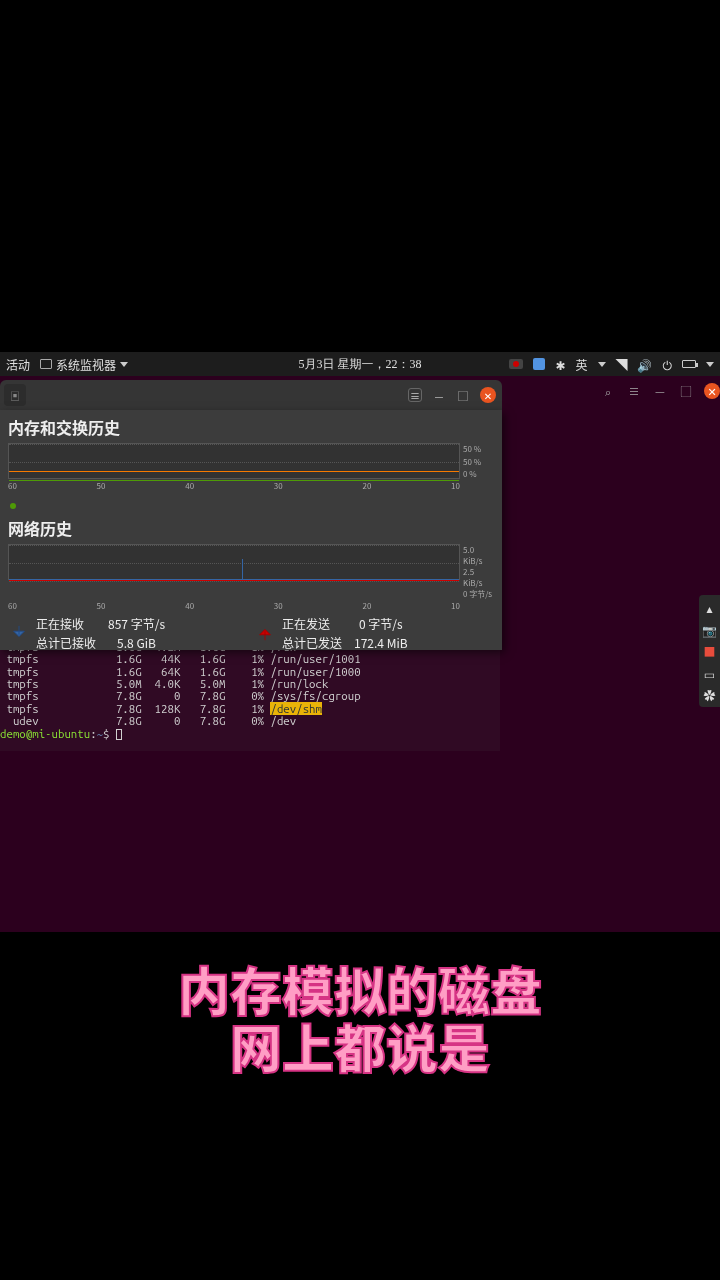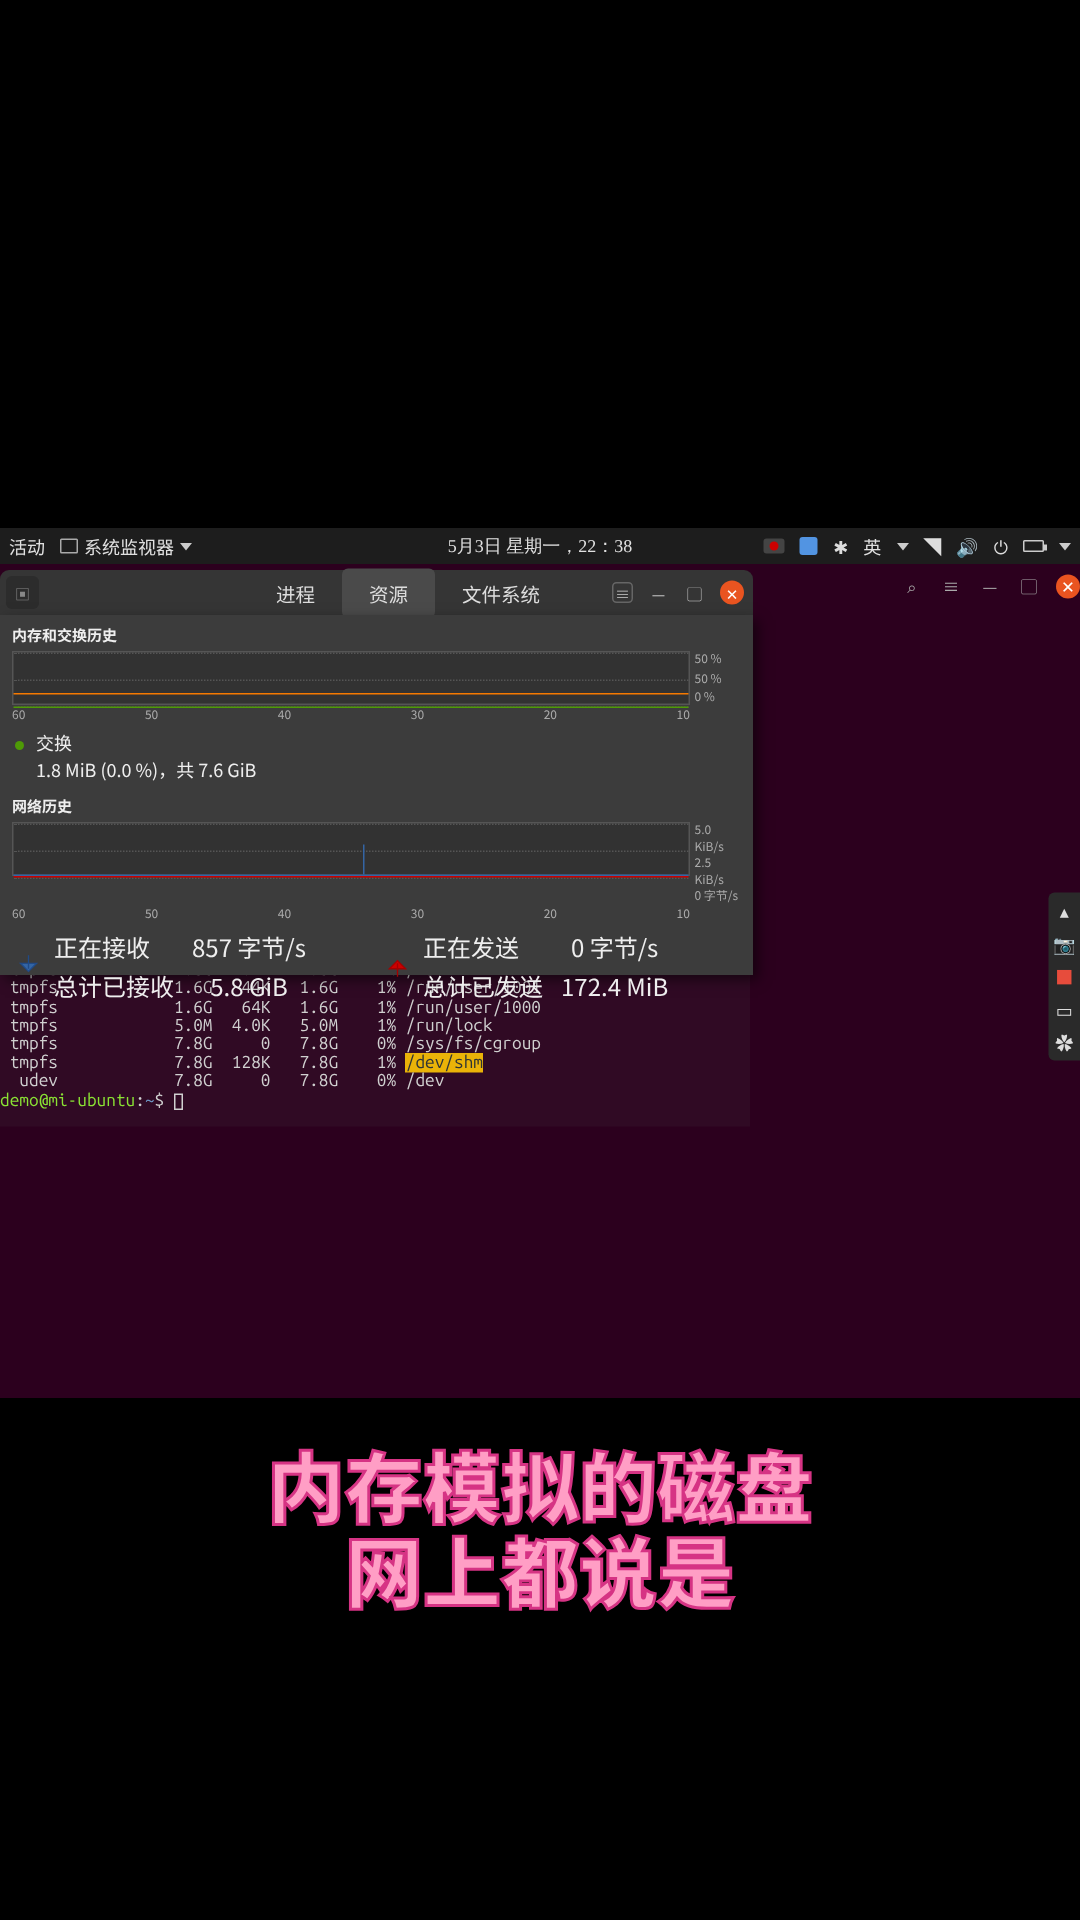--- a/index.html
+++ b/index.html
@@ -25,40 +25,40 @@
   .tab.active { background: #4a4a4a; border-radius: 4px; }
   .winbtns { position: absolute; right: 6px; display: flex; gap: 10px; align-items: center; }
   .winbtn { width: 14px; height: 14px; display: flex; align-items: center; justify-content: center; color: #ccc; font-size: 10px; }
   .winbtn.close { background: #e95420; border-radius: 50%; width: 16px; height: 16px; color: #fff; }
   .winbtn.menu { border: 1px solid #666; border-radius: 3px; padding: 2px 4px; }
   .term-winbtns { position: absolute; left: 600px; top: 383px; display: flex; gap: 10px; align-items: center; color:#aaa; font-size:11px;}
   .term-winbtn { width:16px; height:16px; display:flex; align-items:center; justify-content:center;}
   .term-winbtn.close { background:#e95420; border-radius:50%; color:#fff;}
 
   .sysmon-body { position: absolute; left: 0; top: 410px; width: 502px; height: 240px; background: #3c3c3c; color: #eee; font-size: 12px; box-shadow: 3px 3px 8px rgba(0,0,0,0.5); }
-  .section-title { font-weight: bold; padding: 5px 8px 4px; font-size: 10px; }
+  .section-title { font-weight: bold; padding: 5px 8px 4px; font-size: 16px; }
   .chart-wrap { display: flex; padding: 0 8px; align-items: stretch; }
   .chart { flex: 1; height: 36px; background: #323232; border: 1px solid #555; position: relative; }
   .chart .gridline { position: absolute; left: 0; right: 0; border-top: 1px dotted #555; }
   .chart .dataline { position: absolute; left: 0; right: 0; height: 1px; }
   .chart-ylabels { width: 34px; font-size: 8px; color: #aaa; display: flex; flex-direction: column; justify-content: space-between; padding-left: 3px; }
   .chart-xlabels { display: flex; justify-content: space-between; font-size: 8px; color: #aaa; padding: 1px 42px 0 8px; }
 
   .info-row { display: flex; padding: 6px 10px 2px; }
   .info-col { flex: 1; display: flex; align-items: flex-start; gap: 8px; }
   .dot { width: 10px; height: 10px; border-radius: 2px; margin-top: 3px; flex-shrink: 0; }
   .dot-mem { background: #ce5c00; border:1px solid #f57900;}
   .dot-swap { background: #4e9a06; width:6px; height:6px; border-radius:50%; margin-top:6px;}
   .info-text { font-size: 12px; line-height: 16px; }
   .info-title { margin-bottom: 2px; }
 
   .net-row { display: flex; padding: 4px 10px 6px; gap: 10px; }
   .net-col { flex: 1; display: flex; gap: 8px; align-items: center; }
   .arrow-icon { width: 18px; height: 18px; flex-shrink: 0; }
-  .net-grid { display: grid; grid-template-columns: auto auto; column-gap: 12px; row-gap: 2px; font-size: 16px; }
+  .net-grid { display: grid; grid-template-columns: auto auto; column-gap: 12px; row-gap: 2px; font-size: 12px; }
   .net-grid .v { text-align: center; }
 
   .side-toolbar { position: absolute; right: 0; top: 595px; width: 21px; background: #2a2a2a; border-radius: 4px 0 0 4px; padding: 4px 0; display: flex; flex-direction: column; gap: 6px; align-items: center; }
   .side-toolbar .btn { width: 16px; height: 16px; color: #ddd; font-size: 12px; display:flex; align-items:center; justify-content:center;}
 
   .rec-indicator { width:14px; height:10px; border-radius:2px; background:#444; display:flex; align-items:center; justify-content:center;}
   .rec-dot { width:6px; height:6px; border-radius:50%; background:#c00;}
 
   .caption { position: absolute; top: 960px; width: 720px; text-align: center; color: #ff9ec5; font-size: 52px; font-weight: 900; line-height: 1.1; -webkit-text-stroke: 2px #d63384; text-shadow: 0 0 2px #000; font-family: "PingFang SC","Noto Sans CJK SC",sans-serif;}
 </style>
@@ -126,25 +126,20 @@
  tmpfs            1.6G   44K   1.6G    1% /run/user/1001
  tmpfs            1.6G   64K   1.6G    1% /run/user/1000
  tmpfs            5.0M  4.0K   5.0M    1% /run/lock
  tmpfs            7.8G     0   7.8G    0% /sys/fs/cgroup
  tmpfs            7.8G  128K   7.8G    1% <span class="hl">/dev/shm</span>
   udev            7.8G     0   7.8G    0% /dev
 <span class="prompt-user">demo@mi-ubuntu</span>:<span class="prompt-path">~</span>$ <span class="cursor"></span></div>
 
 <div class="sysmon-titlebar">
   <div class="term-icon-box">▣</div>
-  <div class="tabs">
-    <div class="tab">进程</div>
-    <div class="tab active">资源</div>
-    <div class="tab">文件系统</div>
-  </div>
   <div class="winbtns">
     <div class="winbtn menu">≡</div>
     <div class="winbtn">—</div>
     <div class="winbtn">▢</div>
     <div class="winbtn close">✕</div>
   </div>
 </div>
 
 <div class="sysmon-body">
   <div class="section-title">内存和交换历史</div>
@@ -167,24 +162,20 @@
       <span>50</span>
       <span>40</span>
       <span>30</span>
       <span>20</span>
       <span>10</span>
     </div>
 
   <div class="info-row">
     <div class="info-col">
       <span class="dot dot-swap"></span>
-      <div class="info-text">
-        <div class="info-title">交换</div>
-        <div>1.8 MiB (0.0 %)，共 7.6 GiB</div>
-      </div>
     </div>
   </div>
 
   <div class="section-title">网络历史</div>
   <div class="chart-wrap">
     <div class="chart" id="net-chart">
         <div class="gridline" style="top: 0px;"></div>
         <div class="gridline" style="top: 18px;"></div>
         <div class="gridline" style="top: 36px;"></div>
         <div style="position: absolute; left: 48%; width: 4%; bottom: 0px; height: 60%; border-right: 1px solid rgb(52, 101, 164);"></div>

